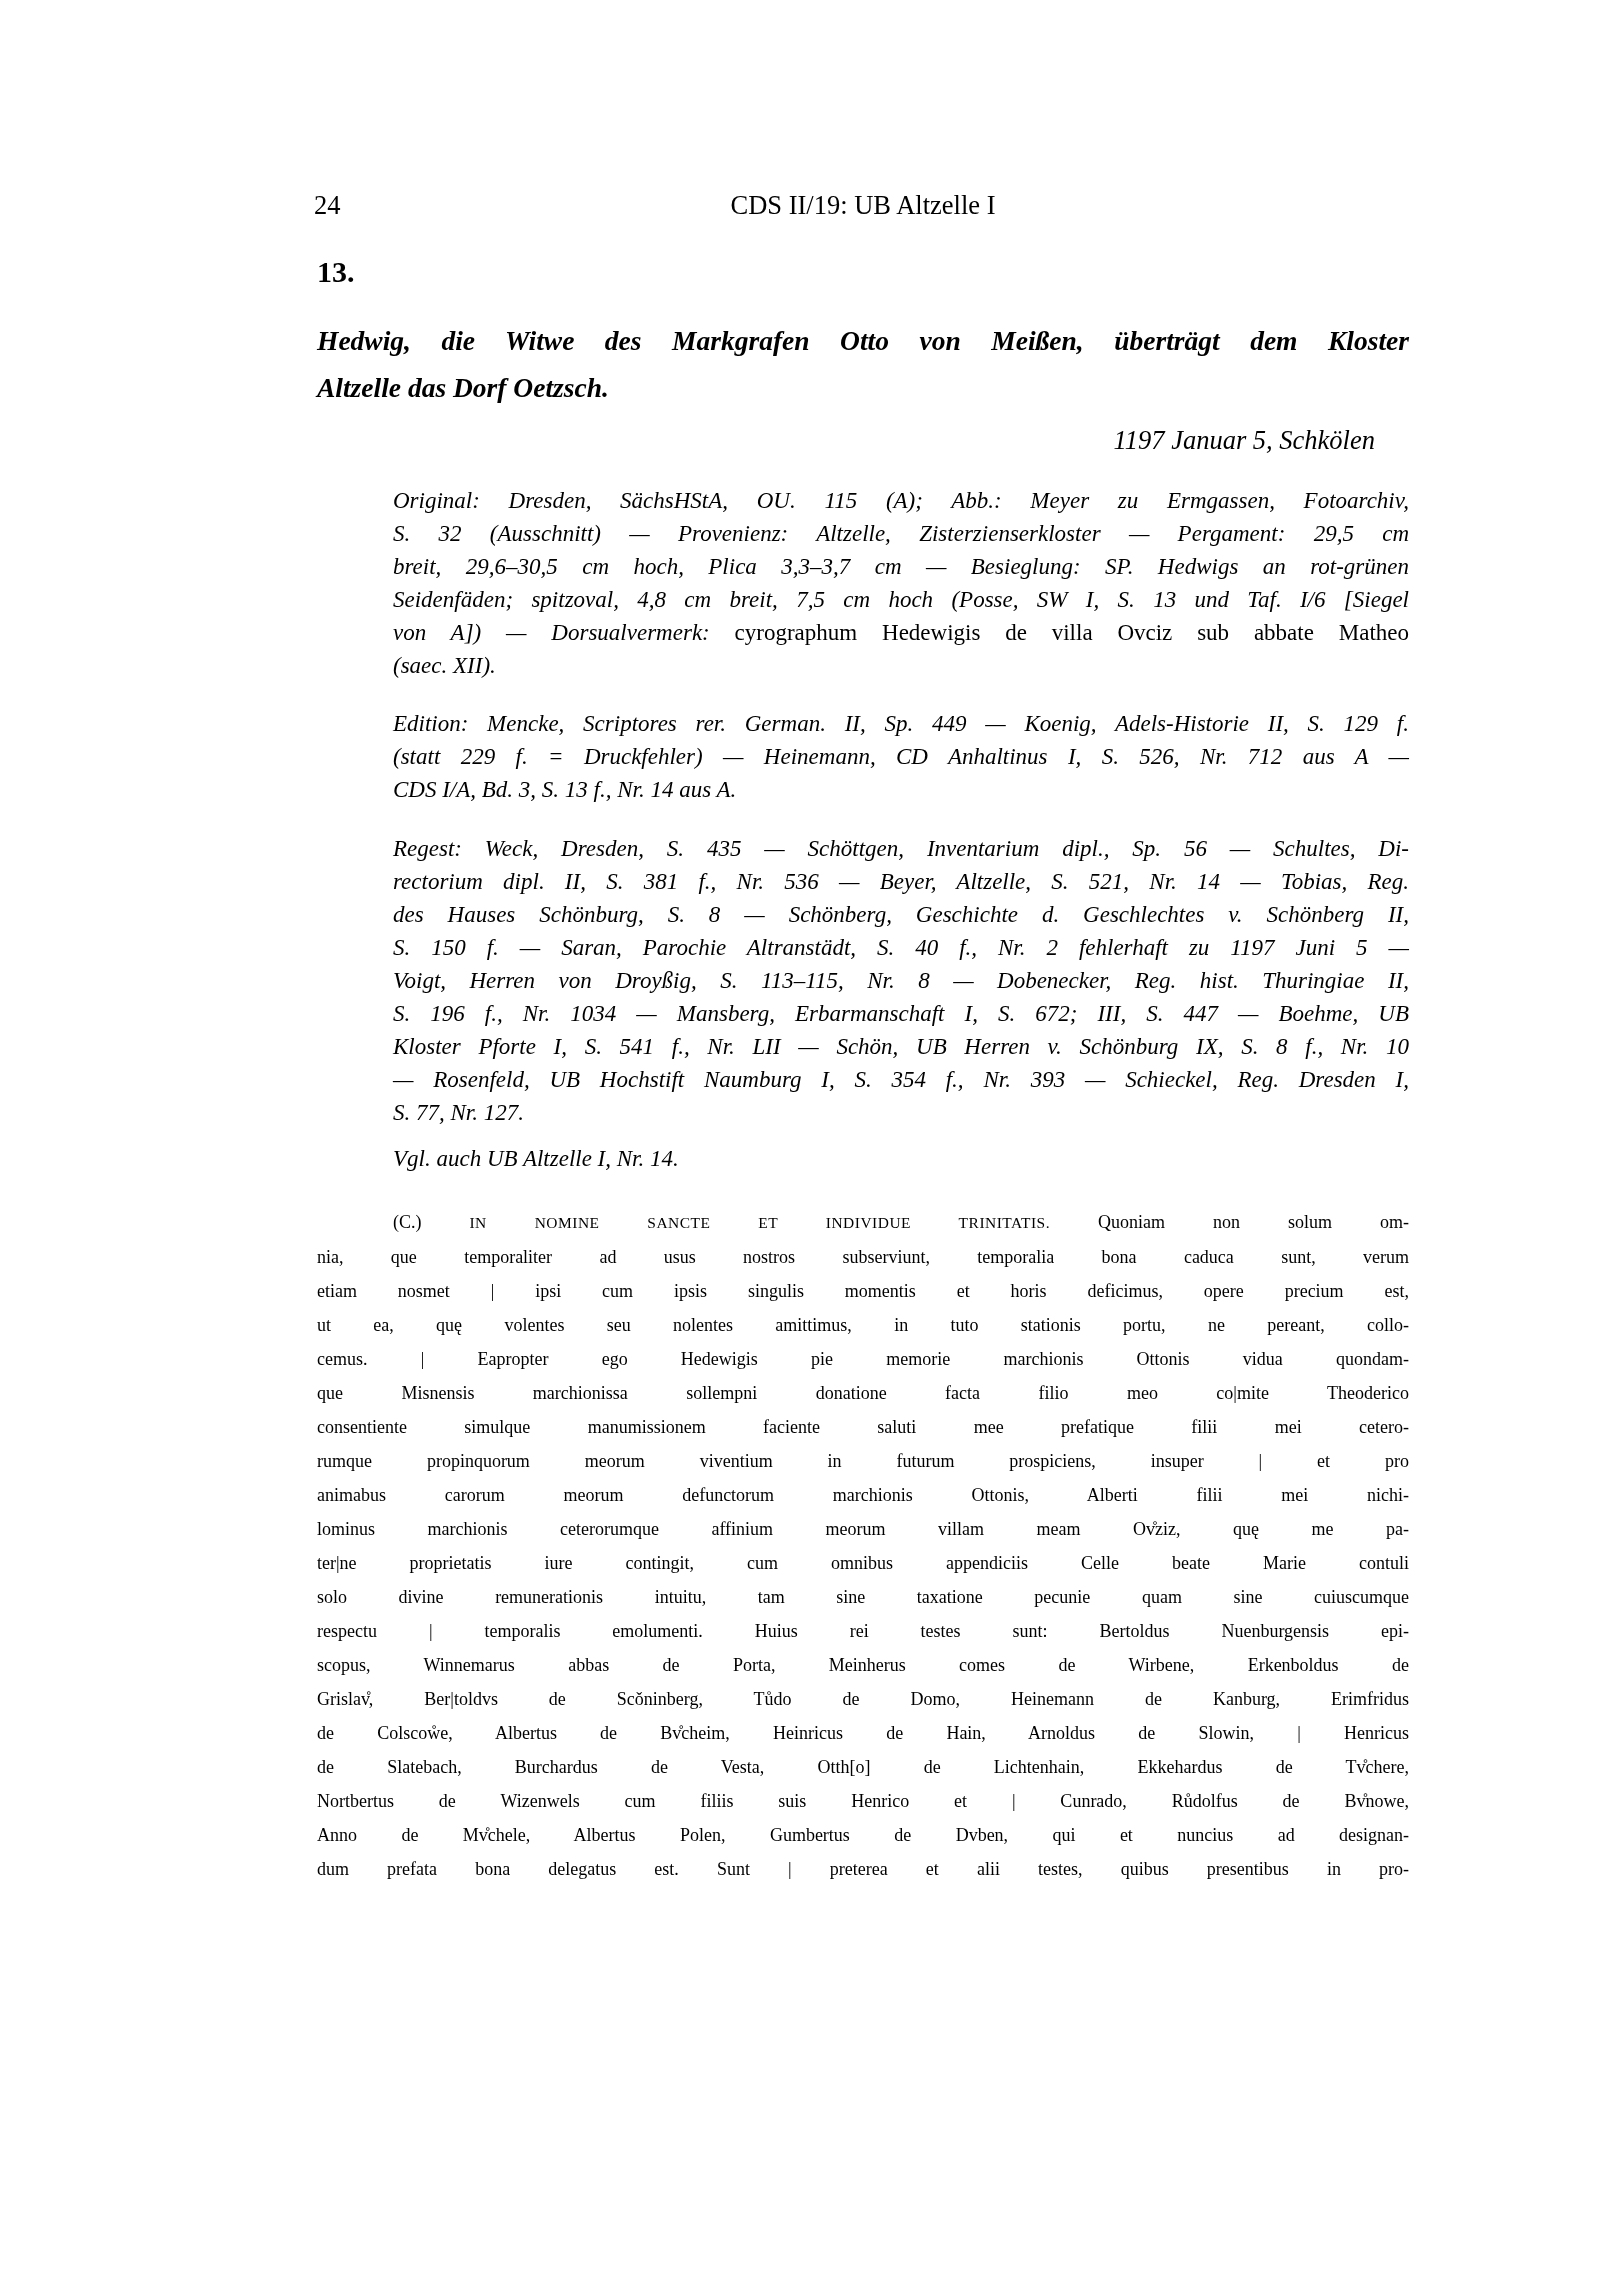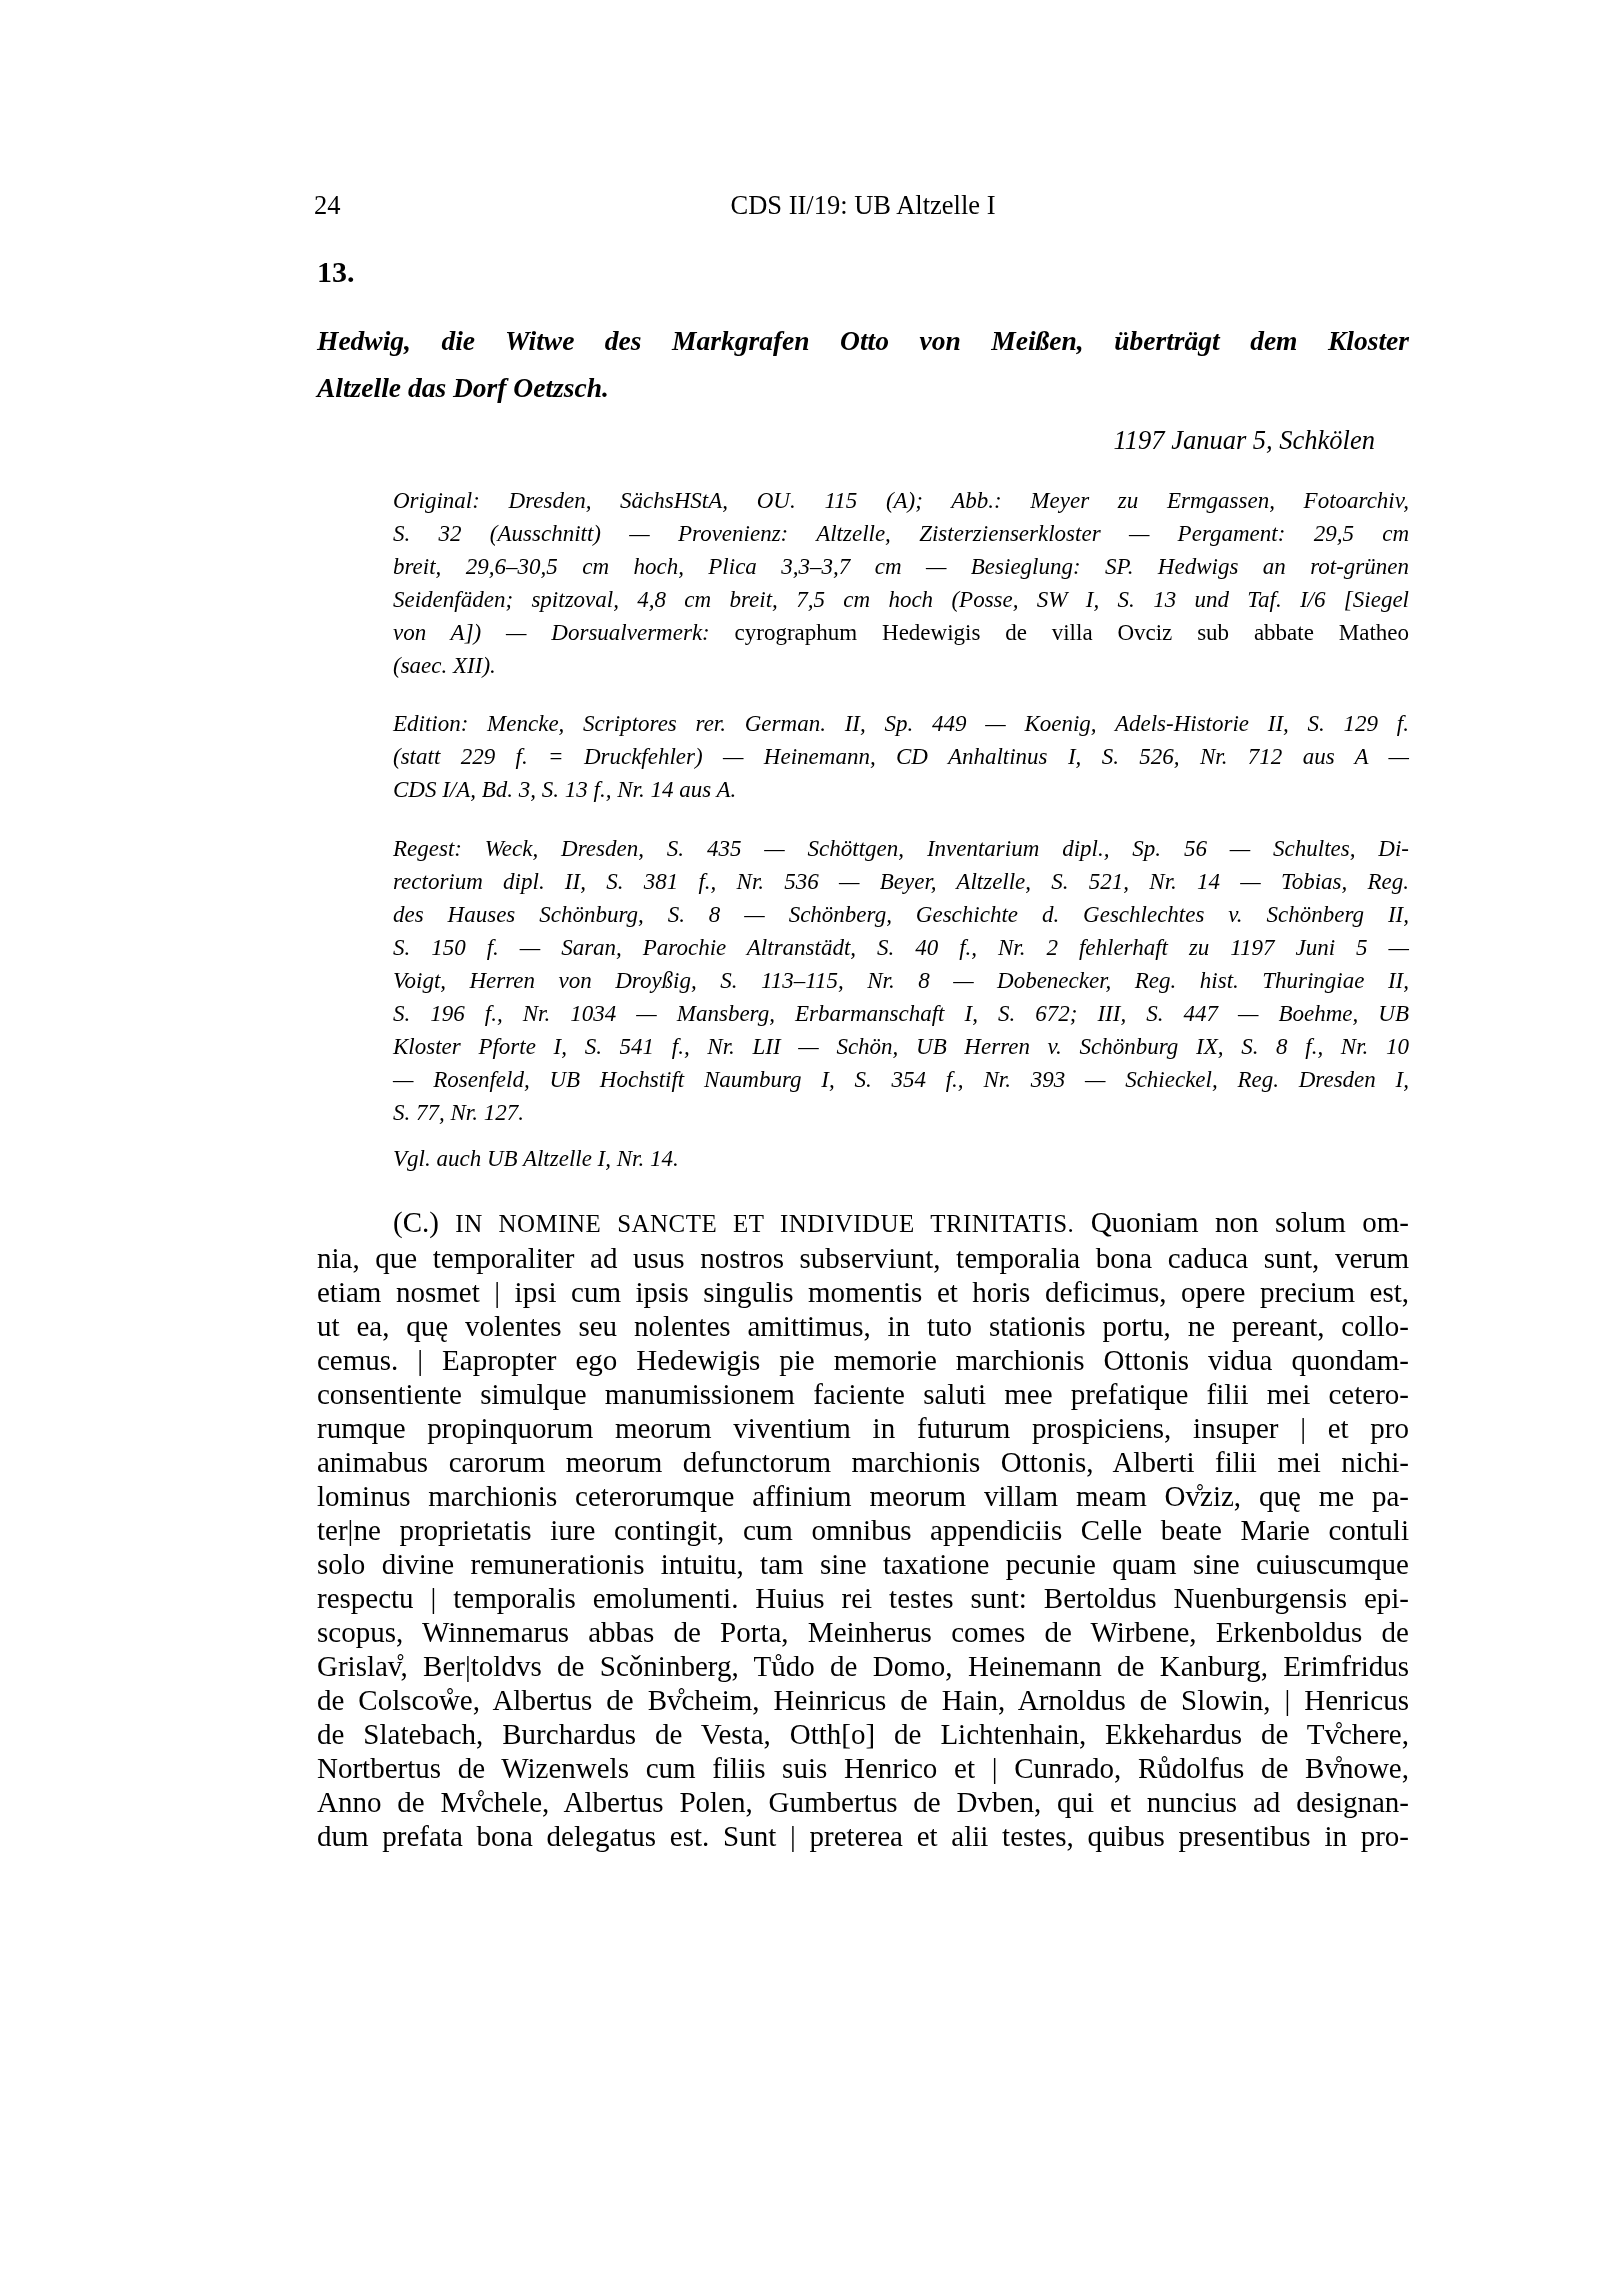--- a/index.html
+++ b/index.html
@@ -29,21 +29,21 @@
   .dateline { margin-top: 13px; font-style: italic; font-size: 26.5px; line-height: 33px; text-align: right; padding-right: 34px; }
   
   .apparatus { margin-left: 76px; font-style: italic; font-size: 23px; line-height: 33px; }
   .apparatus.first { margin-top: 27px; }
   .apparatus.mid { margin-top: 25.5px; }
   .apparatus.vgl { margin-top: 13.7px; }
   .apparatus .line { text-align: justify; text-align-last: justify; -moz-text-align-last: justify; }
   .apparatus .line.last { text-align-last: left; -moz-text-align-last: left; }
   .seg-rm { font-style: normal; }
   
-  .main-text { margin-top: 30px; font-size: 29px; line-height: 34px; }
+  .main-text { margin-top: 30px; font-size: 18px; line-height: 34px; }
   .main-text .line { text-align: justify; text-align-last: justify; -moz-text-align-last: justify; }
   .main-text .line:first-child { text-indent: 76px; }
   .seg-caps { font-size: 0.86em; letter-spacing: 0.5px; }
 </style>
 </head>
 <body>
 
 <div class="sheet">
 
   <div class="running-head">
@@ -90,20 +90,21 @@
   <div class="apparatus vgl">
       <div class="line last">Vgl. auch UB Altzelle I, Nr. 14.</div>
     </div>
 
   <div class="main-text">
       <div class="line"><span class="seg-rm">(C.) </span><span class="seg-caps">IN NOMINE SANCTE ET INDIVIDUE TRINITATIS.</span><span class="seg-rm"> Quoniam non solum om-</span></div>
       <div class="line">nia, que temporaliter ad usus nostros subserviunt, temporalia bona caduca sunt, verum</div>
       <div class="line">etiam nosmet | ipsi cum ipsis singulis momentis et horis deficimus, opere precium est,</div>
       <div class="line">ut ea, quę volentes seu nolentes amittimus, in tuto stationis portu, ne pereant, collo-</div>
       <div class="line">cemus. | Eapropter ego Hedewigis pie memorie marchionis Ottonis vidua quondam-</div>
+      <div class="line">que Misnensis marchionissa sollempni donatione facta filio meo co|mite Theoderico</div>
       <div class="line">consentiente simulque manumissionem faciente saluti mee prefatique filii mei cetero-</div>
       <div class="line">rumque propinquorum meorum viventium in futurum prospiciens, insuper | et pro</div>
       <div class="line">animabus carorum meorum defunctorum marchionis Ottonis, Alberti filii mei nichi-</div>
       <div class="line">lominus marchionis ceterorumque affinium meorum villam meam Ov̊ziz, quę me pa-</div>
       <div class="line">ter|ne proprietatis iure contingit, cum omnibus appendiciis Celle beate Marie contuli</div>
       <div class="line">solo divine remunerationis intuitu, tam sine taxatione pecunie quam sine cuiuscumque</div>
       <div class="line">respectu | temporalis emolumenti. Huius rei testes sunt: Bertoldus Nuenburgensis epi-</div>
       <div class="line">scopus, Winnemarus abbas de Porta, Meinherus comes de Wirbene, Erkenboldus de</div>
       <div class="line">Grislav̊, Ber|toldvs de Scǒninberg, Tůdo de Domo, Heinemann de Kanburg, Erimfridus</div>
       <div class="line">de Colscoẘe, Albertus de Bv̊cheim, Heinricus de Hain, Arnoldus de Slowin, | Henricus</div>

